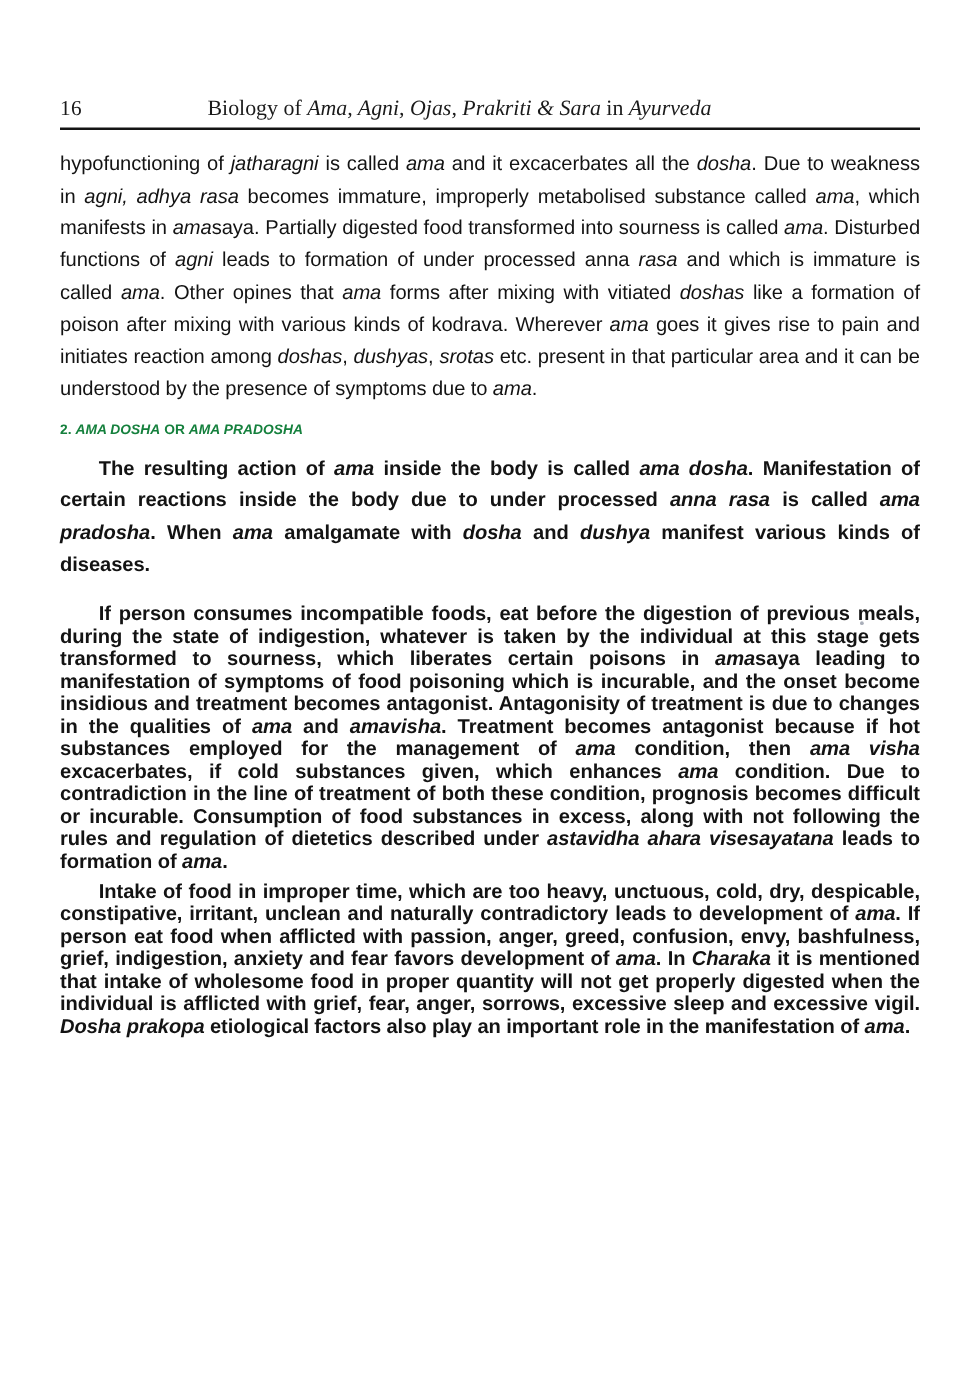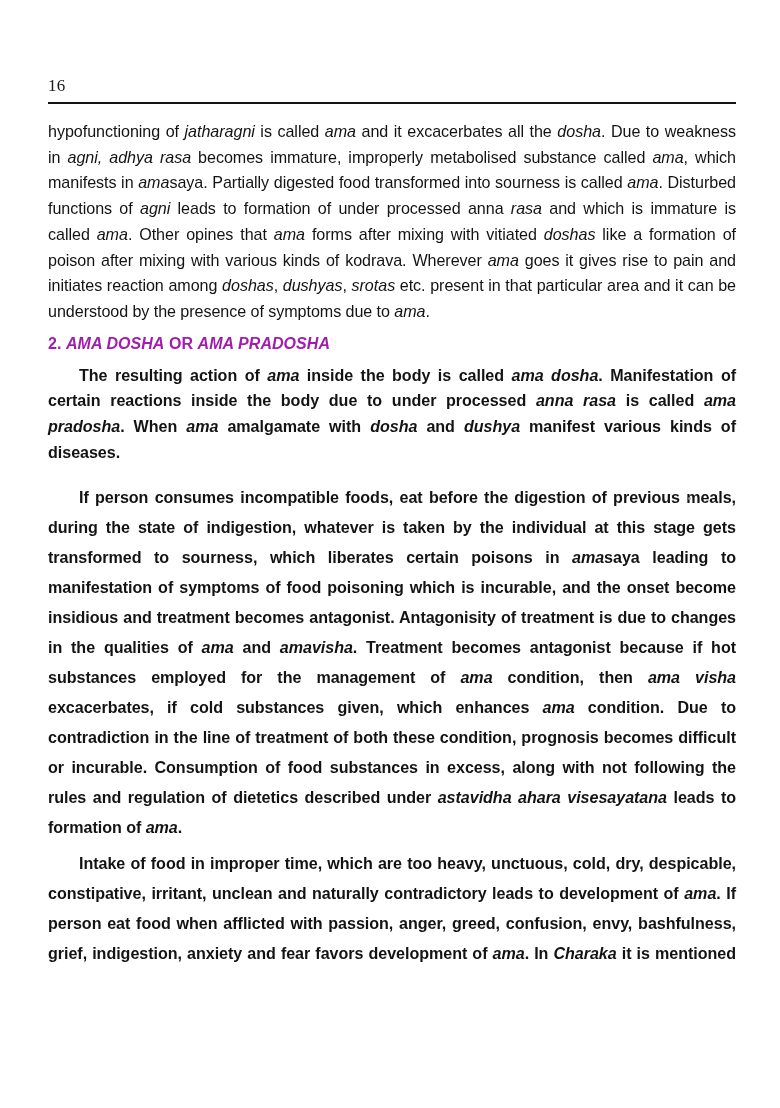--- a/index.html
+++ b/index.html
@@ -73,36 +73,36 @@
     text-justify: inter-word;
     color: #131313;
     letter-spacing: -0.04px;
     word-spacing: -0.1px;
   }
   p.para i { font-style: italic; }
 
   p.indent { text-indent: 31px; font-weight: bold; }
 
   p.tight {
-    line-height: 30px;
+    line-height: 18px;
   }
 
   
   .gap-p1 { height: 7px; }
   .gap-h1 { height: 7px; }
   .gap-p2 { height: 8px; }
   .gap-h2 { height: 9px; }
   .gap-p3 { height: 6px; }
 
   h2.section-head {
     margin: 0;
-    font-size: 16px;
+    font-size: 11px;
     font-weight: bold;
     line-height: 24px;
-    color: #a21caf;
+    color: #15803d;
     letter-spacing: 0.05px;
   }
   h2.section-head i {
     font-style: italic;
   }
 
   
   .speck {
     position: absolute;
     left: 688px;
@@ -115,20 +115,23 @@
   }
 </style>
 </head>
 <body>
 
 <div class="page">
 
   <div class="header">
     <div class="header-inner">
       <span class="folio">16</span>
+      <span class="header-title">
+        <span>Biology of </span><i>Ama,  Agni, Ojas, Prakriti &amp; Sara</i><span> in </span><i>Ayurveda</i>
+      </span>
     </div>
     <div class="header-rule"></div>
   </div>
 
   <div class="body-col">
 
     <p class="para"><span>hypofunctioning of </span><i>jatharagni</i><span> is called </span><i>ama</i><span> and it excacerbates all the </span><i>dosha</i><span>. Due to weakness in </span><i>agni, adhya rasa</i><span> becomes immature, improperly metabolised substance called </span><i>ama</i><span>, which manifests in </span><i>ama</i><span>saya. Partially digested food transformed into sourness is called </span><i>ama</i><span>. Disturbed functions of </span><i>agni</i><span> leads to formation of under processed anna </span><i>rasa</i><span> and which is immature is called </span><i>ama</i><span>. Other opines that </span><i>ama</i><span> forms after mixing with vitiated </span><i>doshas</i><span> like a formation of poison after mixing with various kinds of kodrava. Wherever </span><i>ama</i><span> goes it gives rise to pain and initiates reaction among </span><i>doshas</i><span>, </span><i>dushyas</i><span>, </span><i>srotas</i><span> etc. present in that particular area and it can be understood by the presence of symptoms due to </span><i>ama</i><span>.</span></p>
 
     <div class="gap-p1"></div>
 

